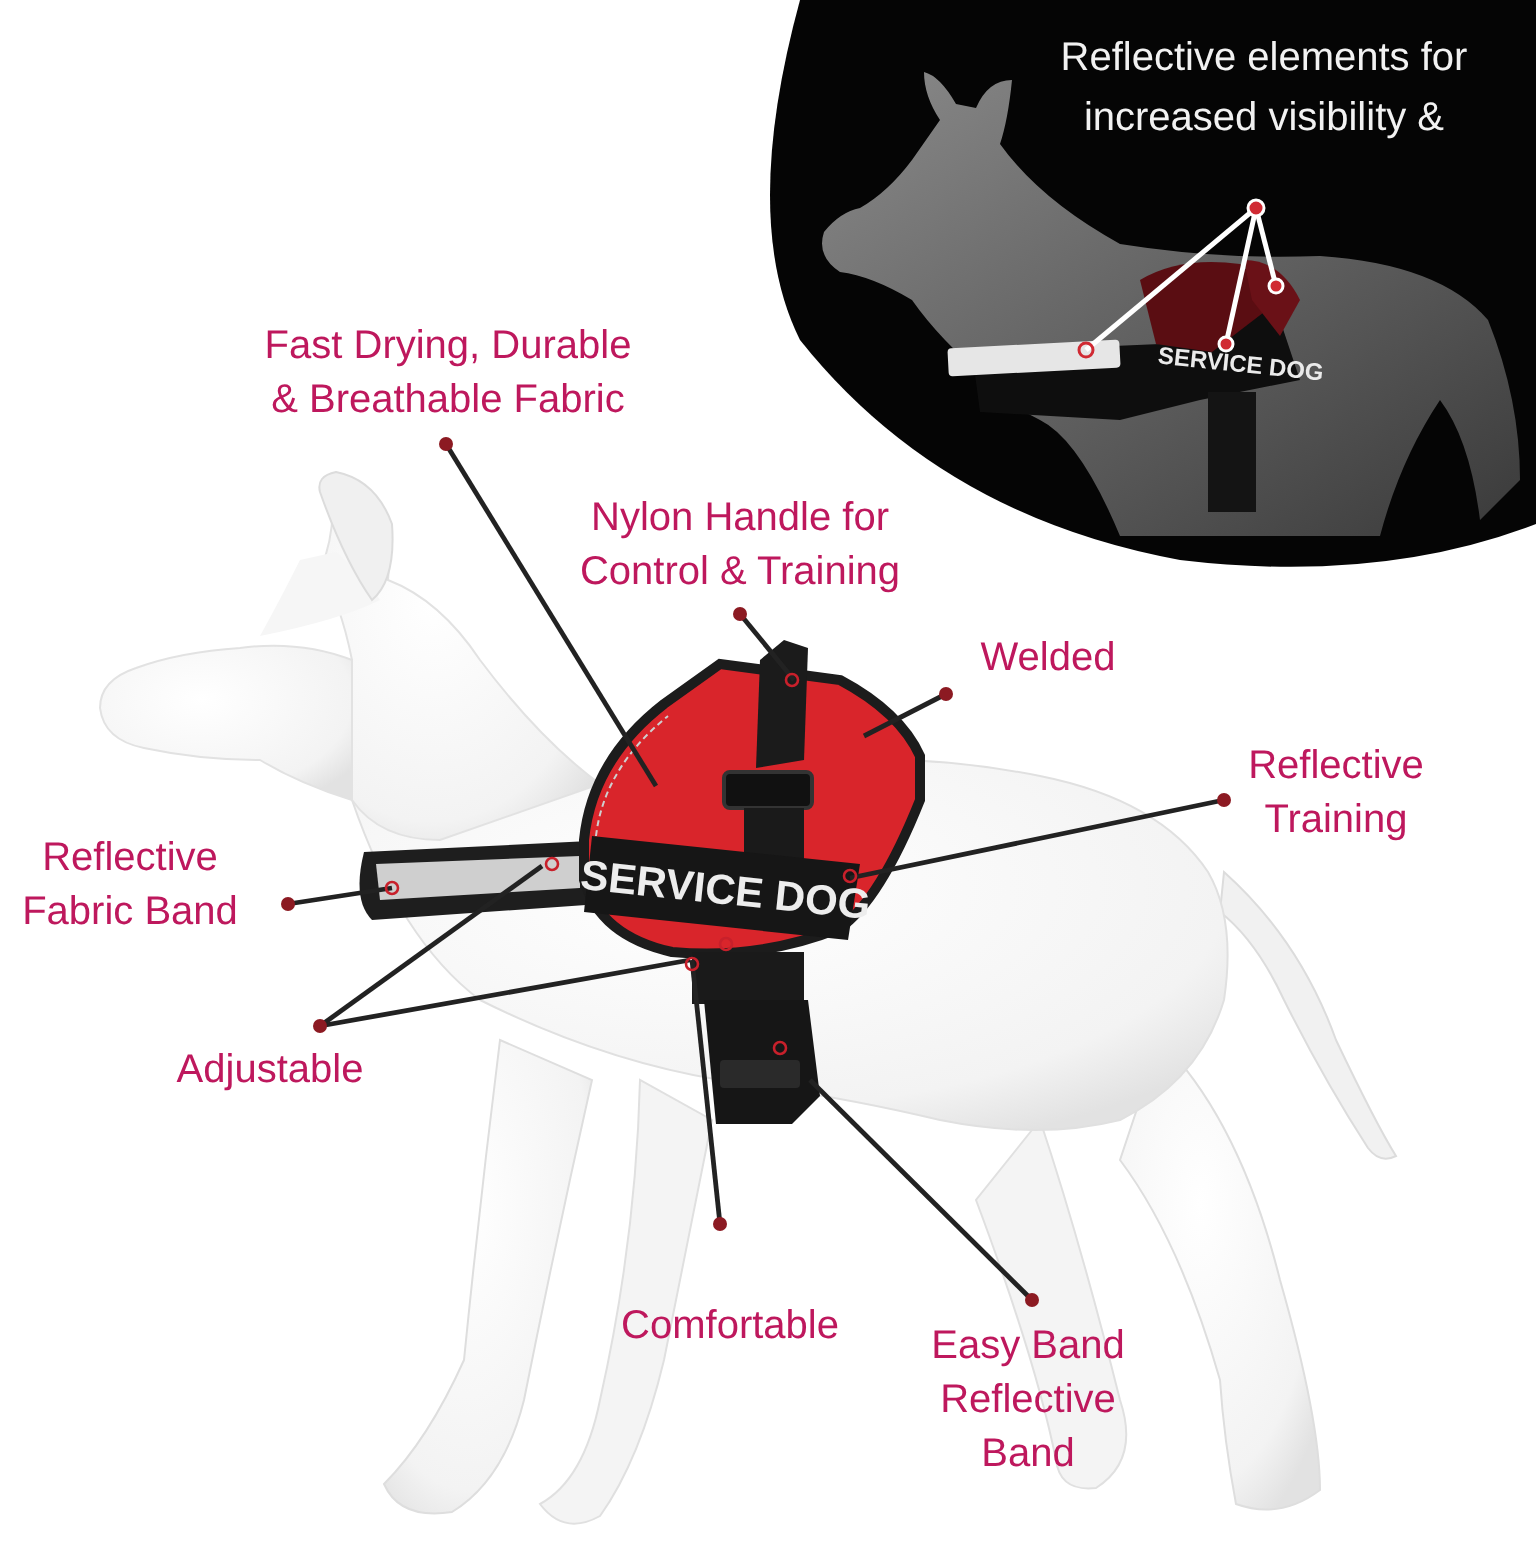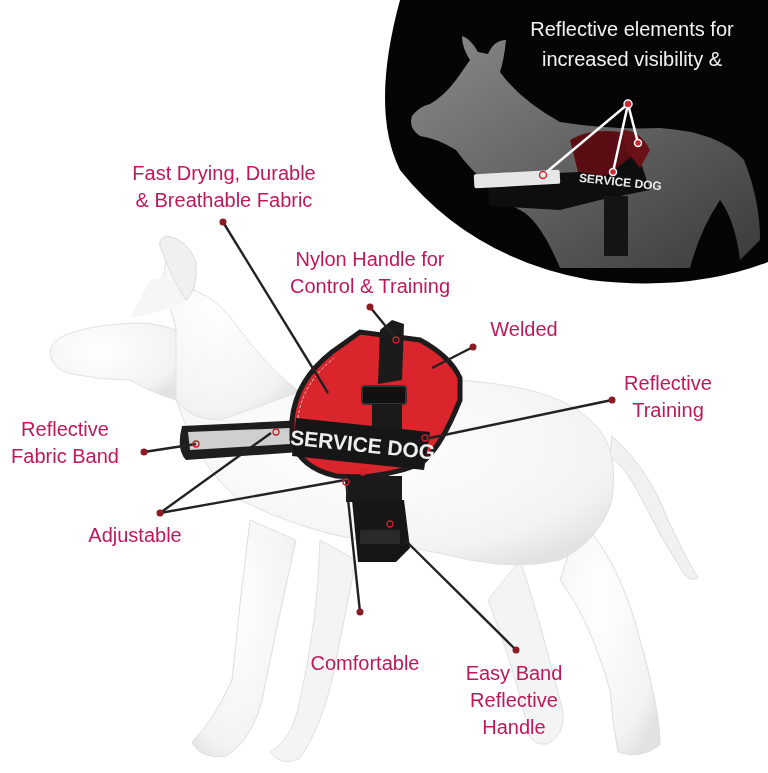--- a/index.html
+++ b/index.html
@@ -166,15 +166,15 @@
   </div>
   <div class="lbl" style="left:50px;top:522px;width:170px;">
       <span>Adjustable</span>
   </div>
   <div class="lbl" style="left:290px;top:622px;width:150px;margin-top:28px;">
     <span>Comfortable</span>
   </div>
   <div class="lbl" style="left:448px;top:660px;width:132px;">
     <span>Easy Band</span>
       <span>Reflective</span>
-      <span>Handle</span>
+      <span>Band</span>
   </div>
 </div>
 
 </body></html>

